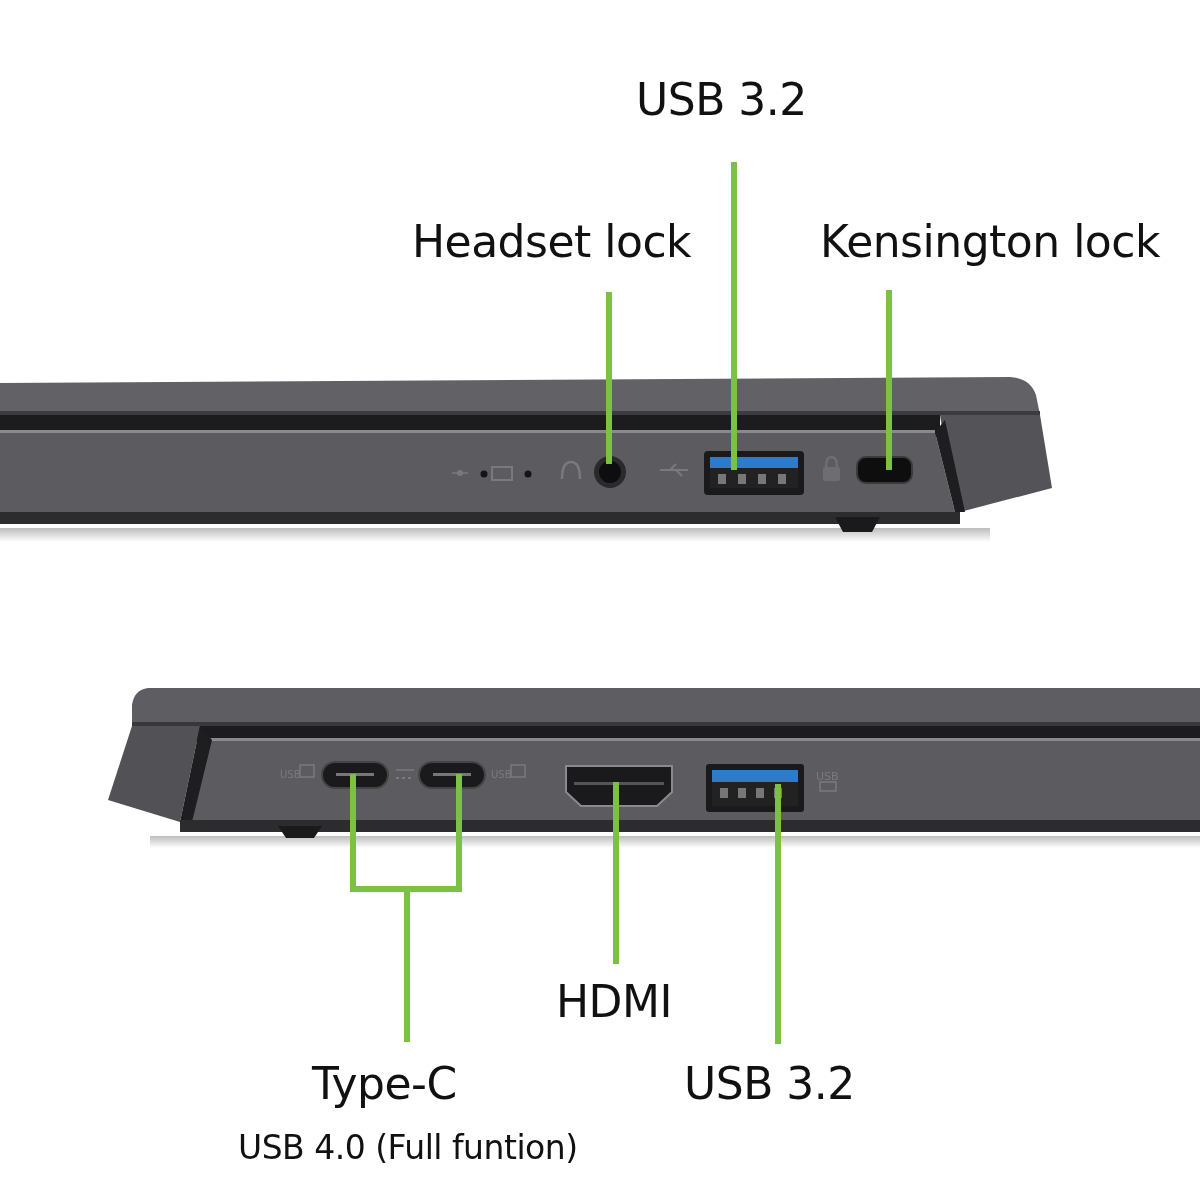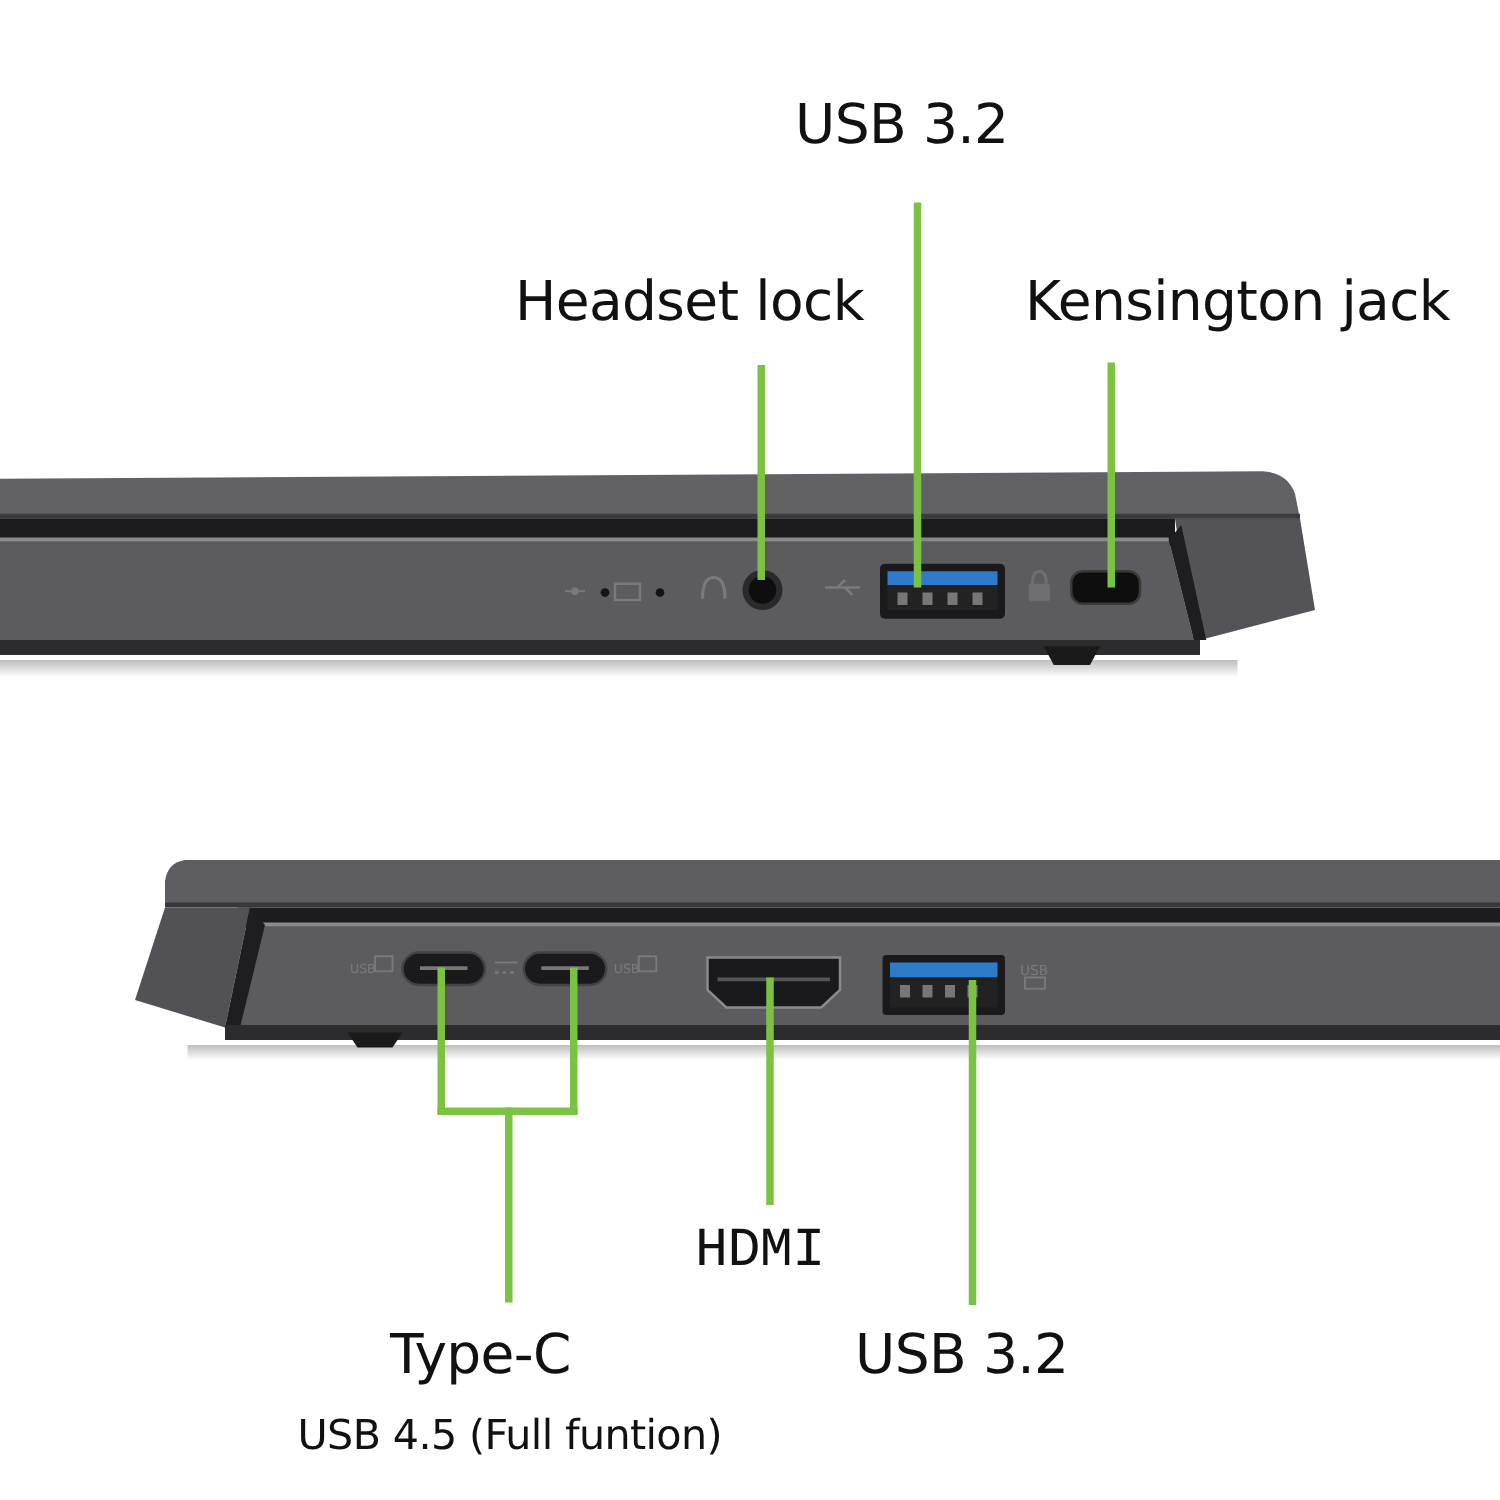--- a/index.html
+++ b/index.html
@@ -130,18 +130,18 @@
 
 <div class="gline" style="left:350px; top:774px; width:6px; height:118px;"></div>
 <div class="gline" style="left:456px; top:774px; width:6px; height:118px;"></div>
 <div class="gline" style="left:350px; top:886px; width:112px; height:6px;"></div>
 <div class="gline" style="left:404px; top:886px; width:6px; height:156px;"></div>
 <div class="gline" style="left:613px; top:782px; width:6px; height:182px;"></div>
 <div class="gline" style="left:775px; top:784px; width:6px; height:260px;"></div>
 
 <div class="label big" style="left:636px; top:74px;">USB 3.2</div>
 <div class="label big" style="left:412px; top:216px;">Headset lock</div>
-<div class="label big" style="left:820px; top:216px;">Kensington jack</div>
+<div class="label big" style="left:820px; top:216px;">Kensington lock</div>
 
-<div class="label big" style="left:556px; top:976px;font-family:Liberation Mono, monospace;">HDMI</div>
+<div class="label big" style="left:556px; top:976px;">HDMI</div>
 <div class="label big" style="left:312px; top:1058px;">Type-C</div>
 <div class="label big" style="left:684px; top:1058px;">USB 3.2</div>
-<div class="label sub" style="left:238px; top:1128px;">USB 4.5 (Full funtion)</div>
+<div class="label sub" style="left:238px; top:1128px;">USB 4.0 (Full funtion)</div>
 
 </body></html>

